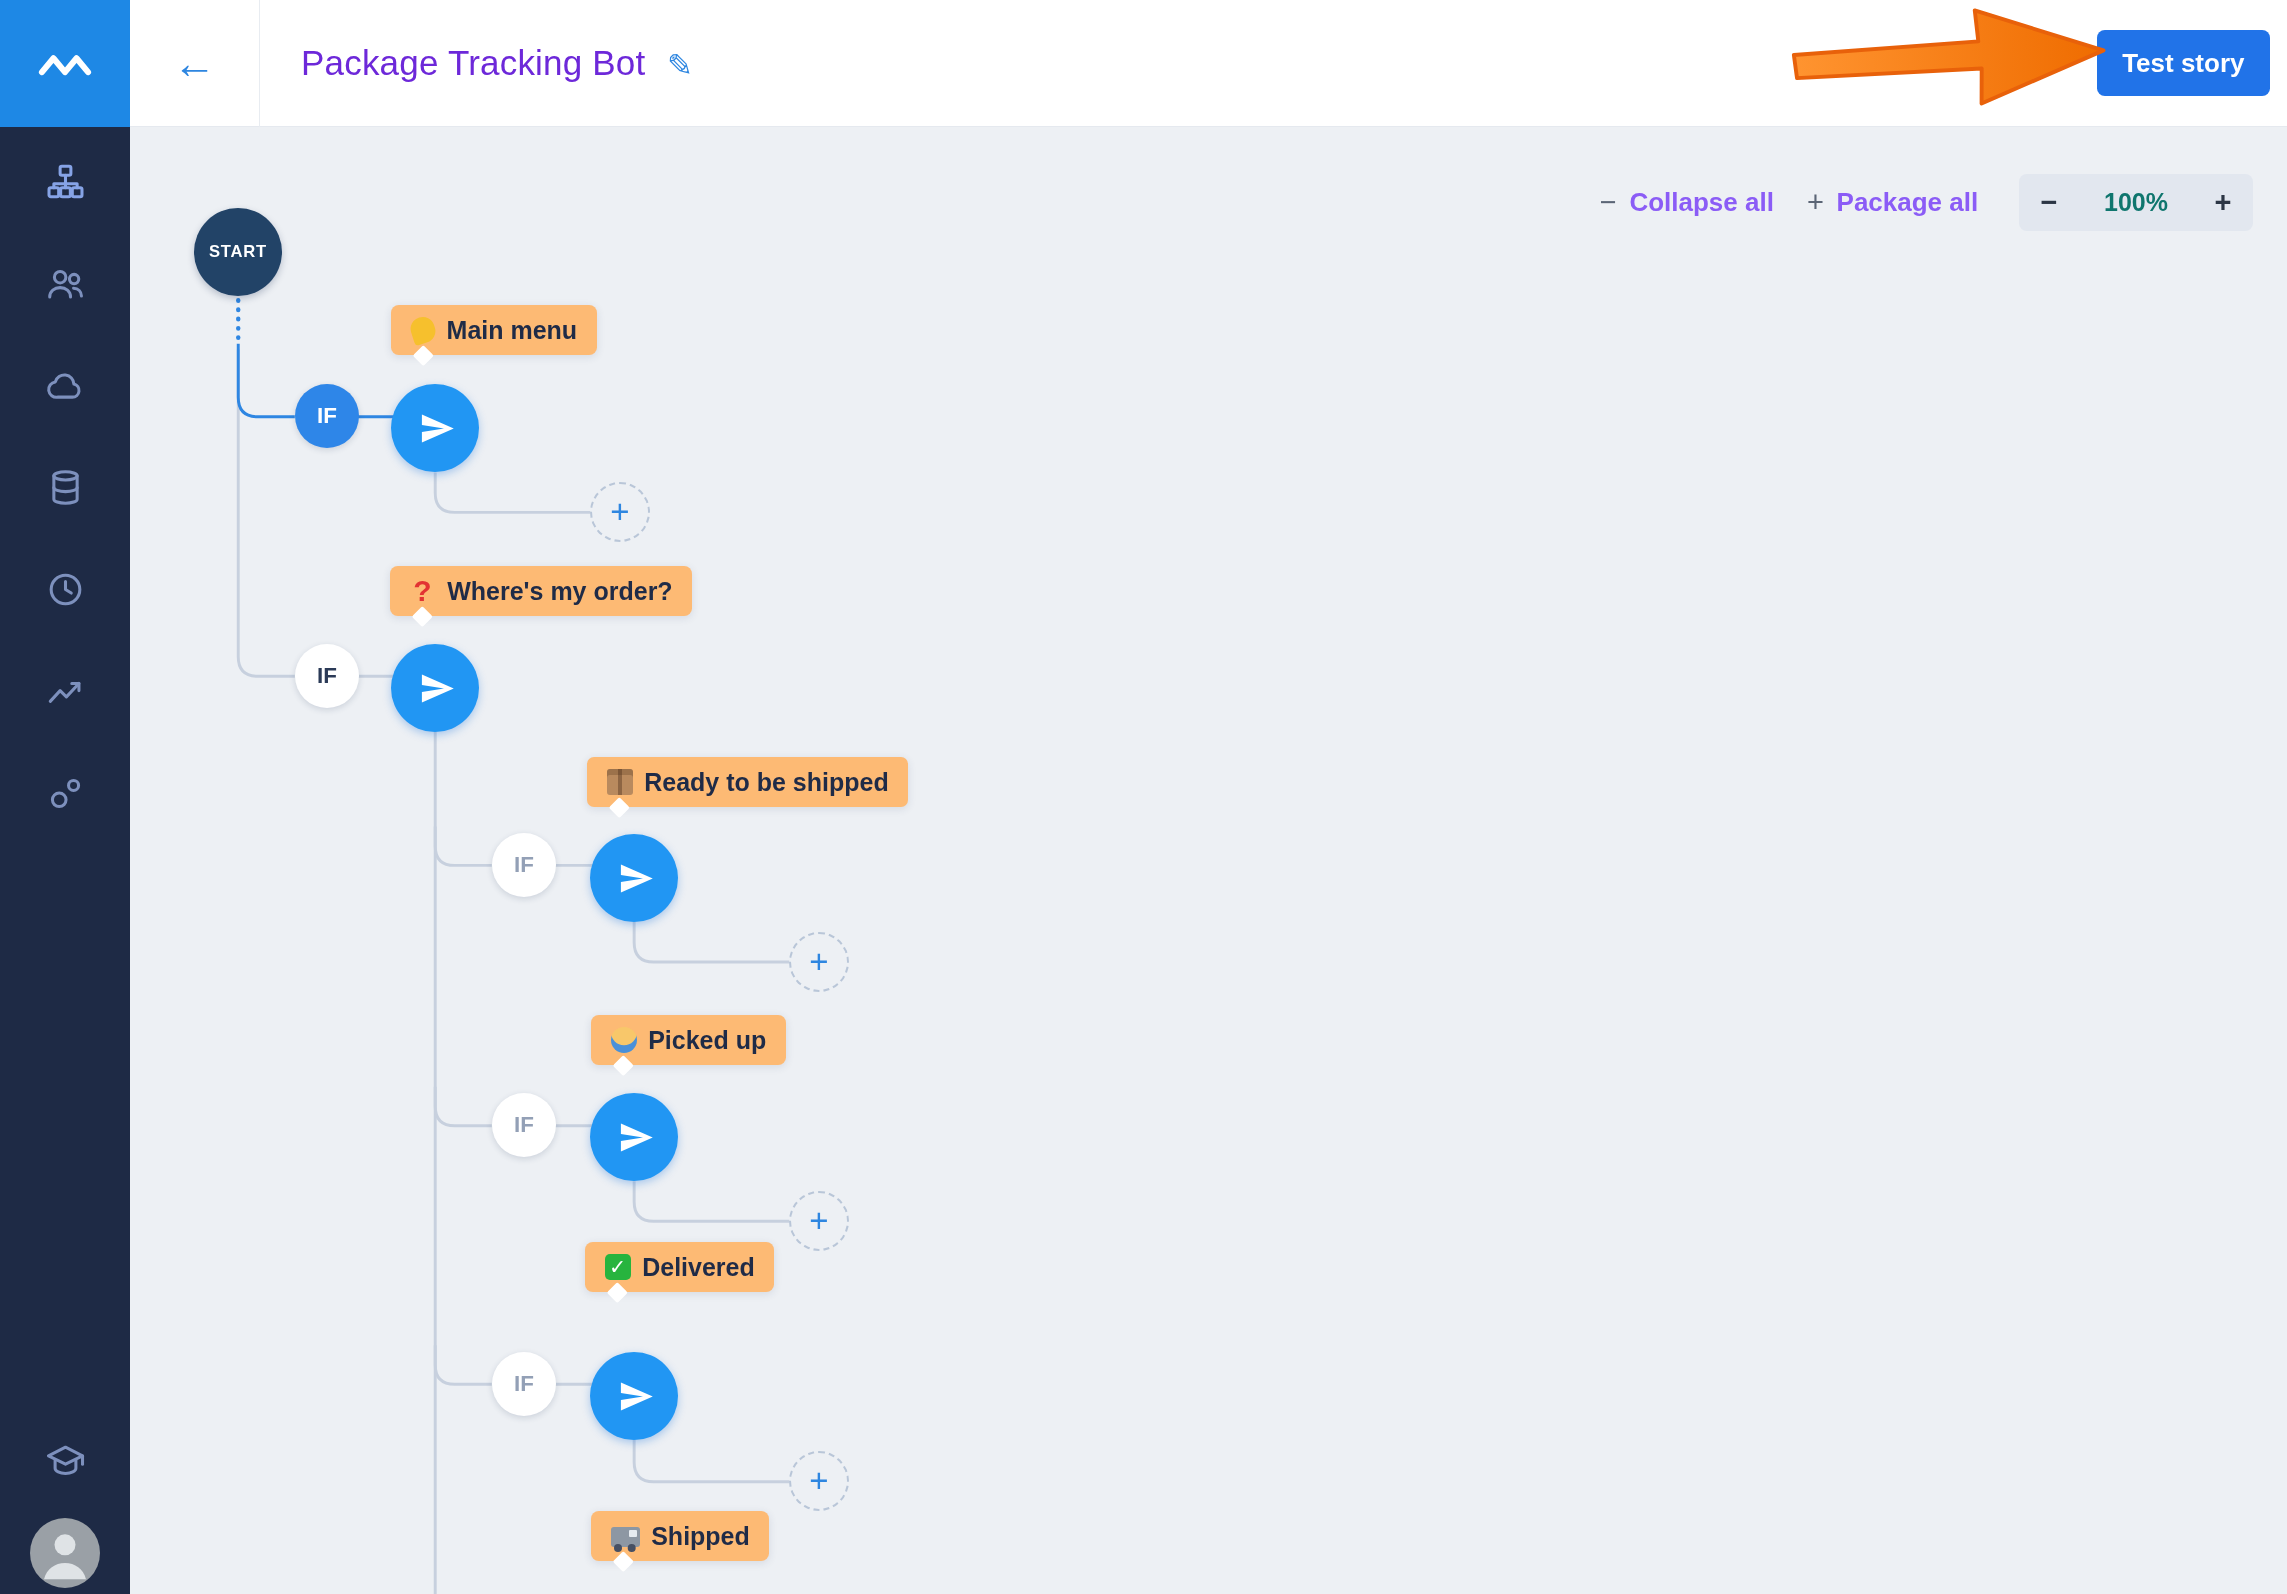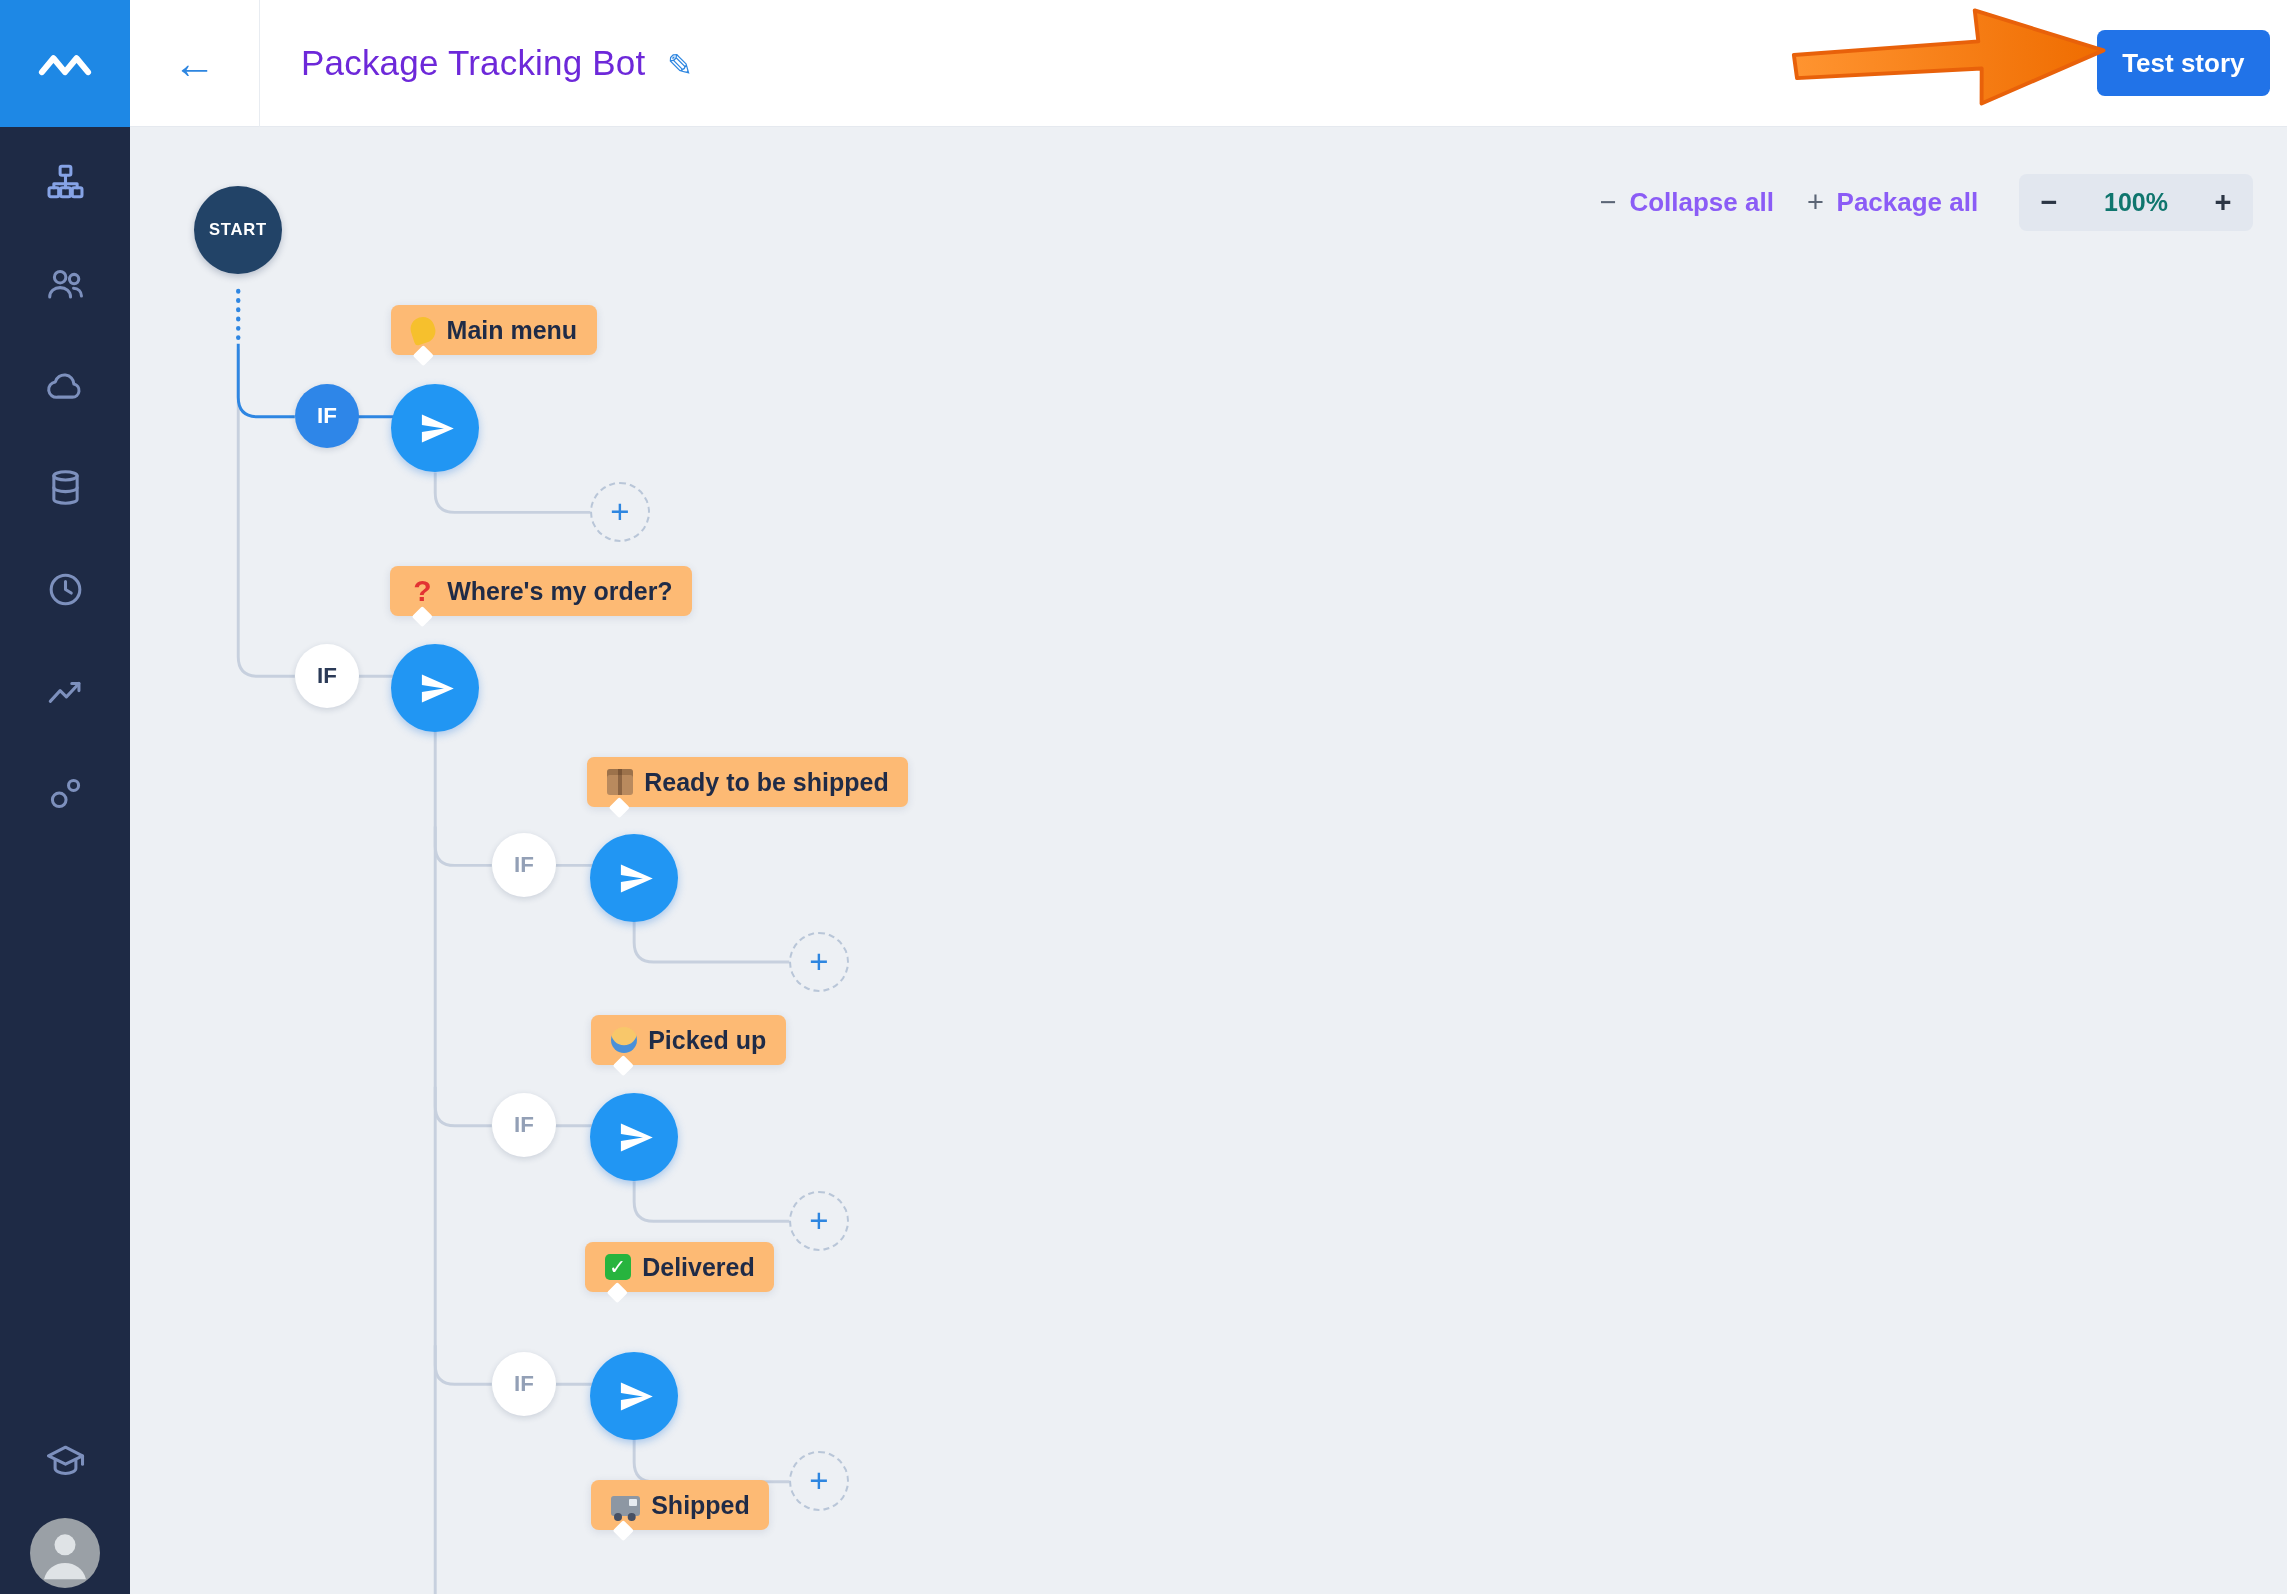--- a/index.html
+++ b/index.html
@@ -205,21 +205,21 @@
       <path d="M517,1081 V1102 Q517,1122 537,1122 H676"></path>
       <path d="M517,1346 V1369 Q517,1389 537,1389 H676"></path>
     </g>
     <g fill="none" stroke="#2e86e2" stroke-width="3">
       <path d="M111,222 V277 Q111,297 131,297 H169"></path>
       <path d="M202,297 H313"></path>
     </g>
     <path d="M111,168 V220" fill="none" stroke="#2e86e2" stroke-width="4.5" stroke-linecap="round" stroke-dasharray="0.5 9"></path>
   </svg>
 
-  <div class="node start-node" style="left:64px; top:59px;">
+  <div class="node start-node" style="left:64px; top:81px;">
     <span>START</span>
   </div>
 
   <div class="bubble" style="left:261px; top:178px;">
     <span class="bubble-icon wave-icon"></span>
     <span>Main menu</span>
   </div>
   <div class="node if-node active" style="left:165px; top:257px;">
     <span>IF</span>
   </div>
@@ -286,19 +286,19 @@
   </div>
   <div class="node send-node" style="left:460px; top:1225px;">
     <svg viewBox="0 0 24 24">
         <path d="M2.4,20.6 L22,12 L2.4,3.4 L2.4,9.8 L16,12 L2.4,14.2 Z" fill="#ffffff"></path>
       </svg>
   </div>
   <div class="node plus-node" style="left:659px; top:1324px;">
     <span>+</span>
   </div>
 
-  <div class="bubble" style="left:461px; top:1353px;">
+  <div class="bubble" style="left:461px; top:1384px;">
     <span class="bubble-icon truck-icon"></span>
     <span>Shipped</span>
   </div>
 
 </main>
 
 
 </body></html>

